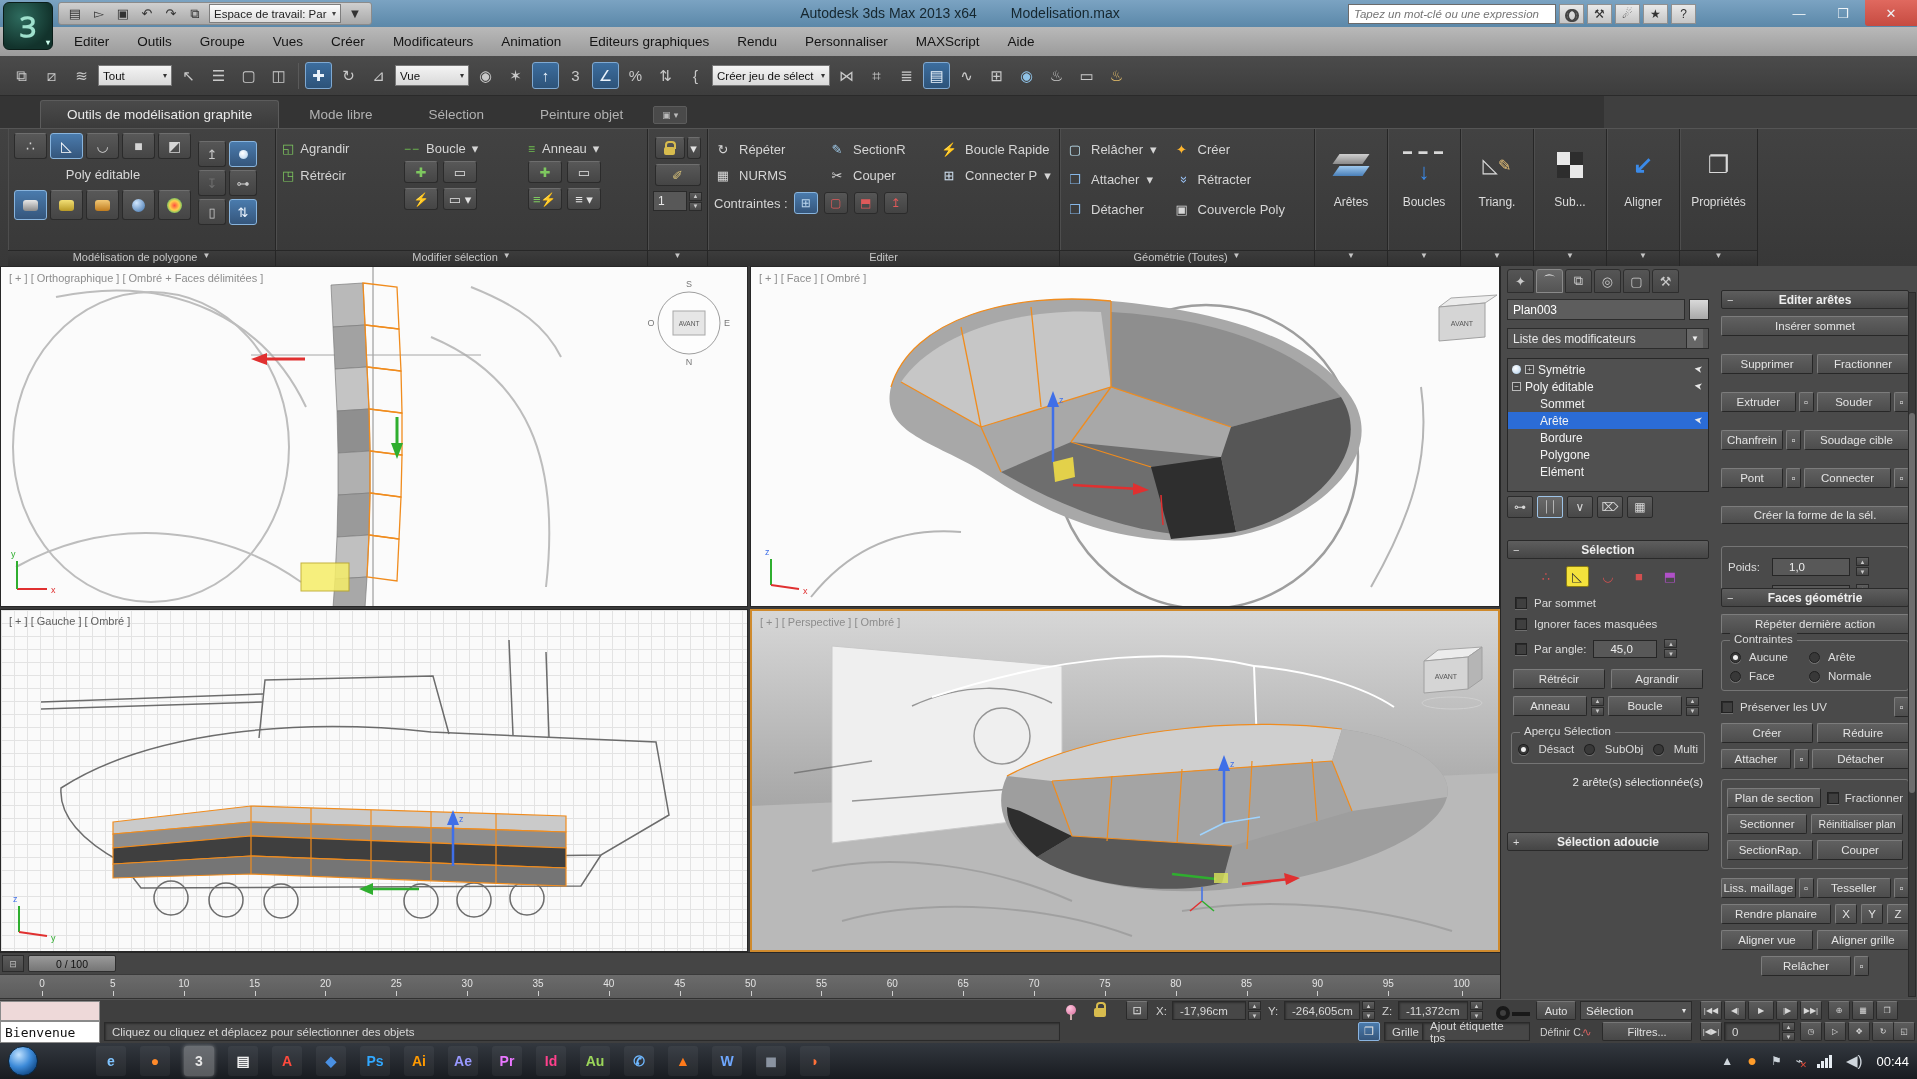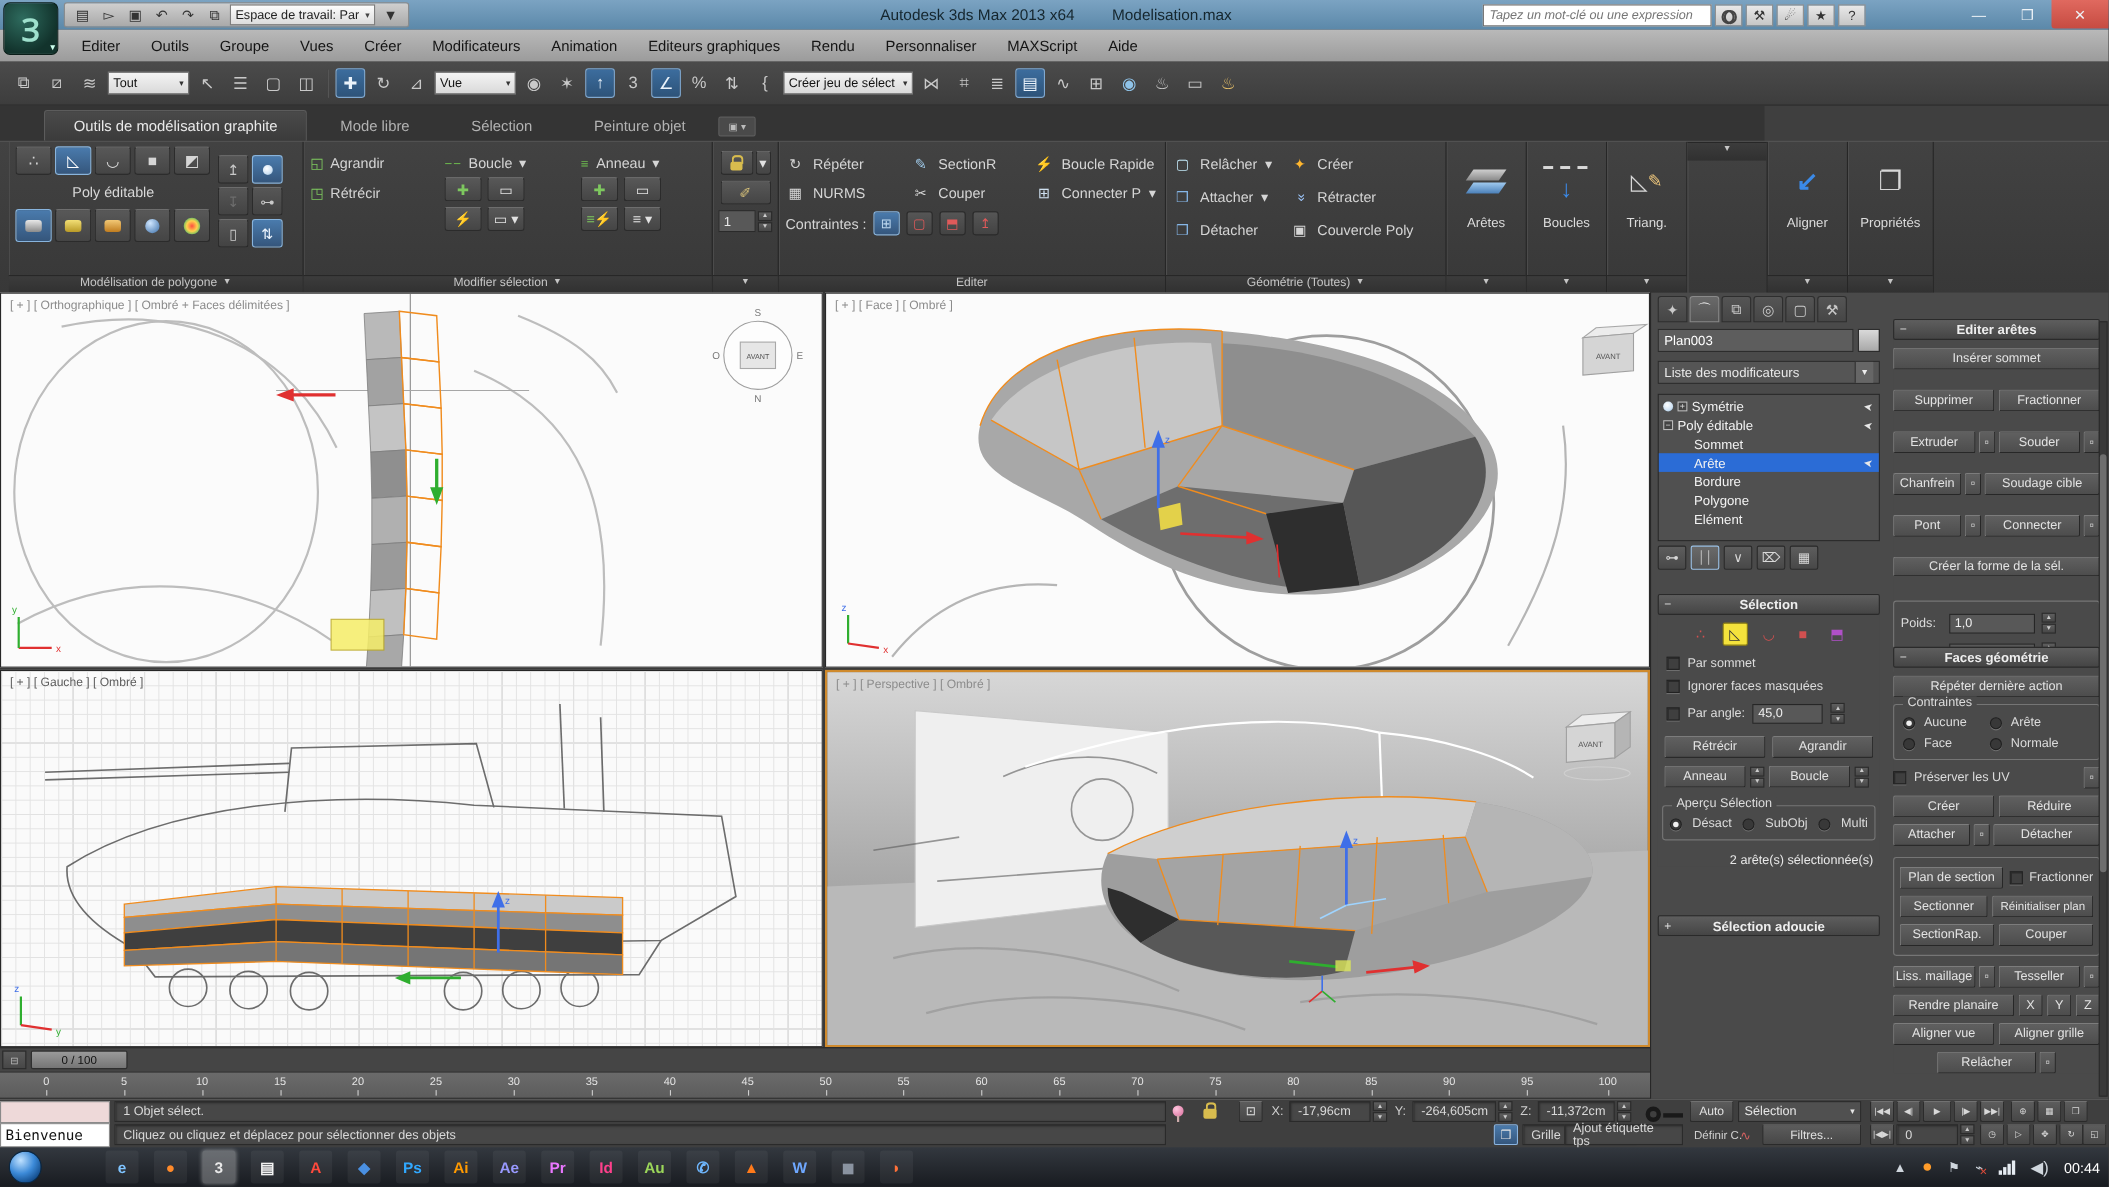--- a/index.html
+++ b/index.html
@@ -219,21 +219,21 @@
   .optbox { width:15px; height:20px; }
   .optbox::after { content:"▫"; font-size:11px; }
   .chk { width:12px; height:12px; background:#3f3f3f; border:1px solid #222;
     box-shadow:inset 1px 1px 0 #2a2a2a, 0 1px 0 #6e6e6e; }
   .chklabel { font-size:11.5px; color:#dcdcdc; }
   .radio { width:11px; height:11px; border-radius:50%; background:#383838; border:1px solid #1f1f1f;
     box-shadow:0 1px 0 #707070; position:relative; }
   .radio.on::after { content:""; position:absolute; left:2px; top:2px; width:5px; height:5px;
     border-radius:50%; background:#f0f0f0; }
   .cp-field { background:#585858; border:1px solid #262626; color:#eee; font-size:11.5px;
-    height:18px; display:flex; align-items:center; padding:0 4px;
+    height:18px; display:flex; align-items:center; padding:0 16px;
     font-family:"Liberation Sans",sans-serif; }
   .groupbox { border:1px solid #757575; border-radius:3px; position:relative; }
   .groupbox .gb-label { position:absolute; top:-8px; left:8px; background:#4a4a4a; padding:0 4px;
     font-size:11.5px; color:#dcdcdc; }
   .so-ico { width:23px; height:21px; display:flex; align-items:center; justify-content:center;
     font-size:13px; border:1px solid transparent; border-radius:2px; }
   .so-ico.sel { background:#f4e23c; border-color:#8a7c14; color:#333; }
   .cp-scroll { position:absolute; right:1px; top:26px; width:8px; bottom:2px; background:#3a3a3a;
     border:1px solid #2b2b2b; }
   .cp-thumb { position:absolute; left:0; width:6px; top:120px; height:380px; background:#6e6e6e;
@@ -655,20 +655,31 @@
               <span style="font-size:20px; color:#d8d8d8">◺</span>
               <span style="font-size:16px; color:#e8c27a">✎</span>
             </div>
           <div class="biglabel">Triang.</div>
         </div>
         <div class="pfoot">
             <span class="dd-arrow">▼</span>
           </div>
       </div>
       <div class="rpanel bigbtn">
+        <div class="rp-content">
+          <div class="bigicon">
+              <div class="checker">
+                <div></div>
+                <div></div>
+                <div></div>
+                <div></div>
+              </div>
+            </div>
+          <div class="biglabel">Sub...</div>
+        </div>
         <div class="pfoot">
             <span class="dd-arrow">▼</span>
           </div>
       </div>
       <div class="rpanel bigbtn">
         <div class="rp-content">
           <div class="bigicon">
               <span style="color:#3b8ae8; font-size:24px; font-weight:bold">↙</span>
             </div>
           <div class="biglabel">Aligner</div>
@@ -1185,21 +1196,20 @@
 
     <div class="cp-scroll">
       <div class="cp-thumb"></div>
     </div>
   </div>
 
   <div class="statusbar">
     <div class="listener-pink"></div>
     <div class="listener-white">Bienvenue</div>
 
-    <div class="sb-field" style="left:104px; top:1px; width:956px">1 Objet sélect.</div>
     <div class="sb-field" style="left:104px; top:22px; width:956px">Cliquez ou cliquez et déplacez pour sélectionner des objets</div>
 
     <span class="pin-ico" style="left:1066px; top:5px"></span>
     <span class="lock-ico" style="left:1094px; top:8px"></span>
     <div class="sb-btn" style="left:1126px; top:1px; width:22px">⊡</div>
 
     <span class="sb-label" style="left:1156px; top:1px">X:</span>
     <div class="sb-field" style="left:1172px; top:1px; width:74px">-17,96cm</div>
     <div class="spin-col" style="position:absolute; left:1248px; top:1px">
         <span>▲</span>

